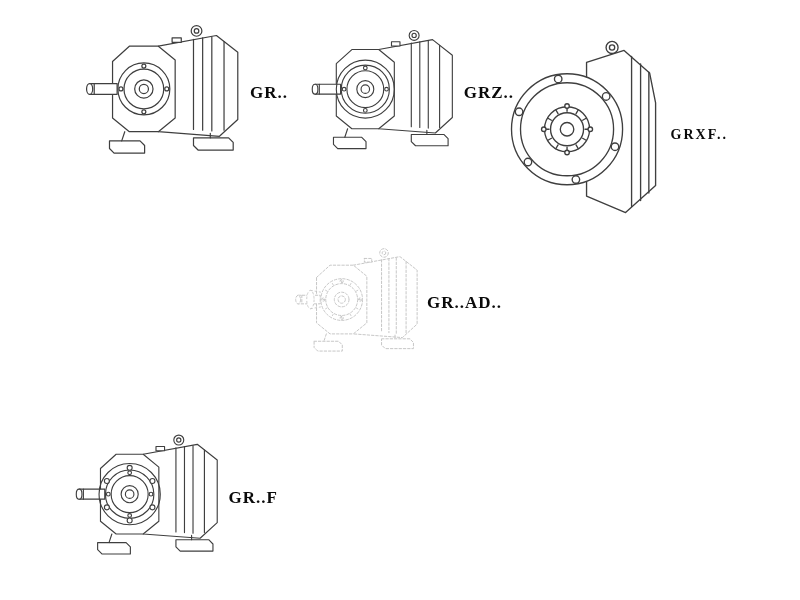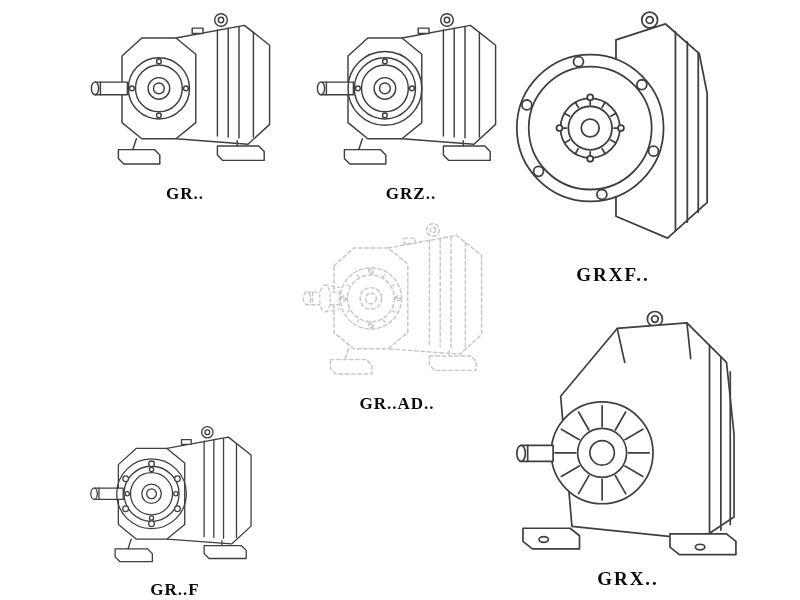--- a/index.html
+++ b/index.html
@@ -3,29 +3,29 @@
 <meta charset="utf-8">
 <style>
   *{margin:0;padding:0;box-sizing:border-box}
   html,body{width:800px;height:600px}
   body{
     background:var(--background,#ffffff);
     font-family:"Liberation Serif", serif;
     position:relative;overflow:hidden;
   }
   .stage{position:absolute;left:0;top:0;width:800px;height:600px}
-  .cell{position:absolute;display:flex;flex-direction:column;align-items:center}
+  .cell{position:absolute;display:flex;flex-direction:row;align-items:center}
   .draw{display:block;color:var(--line,#3f3f3f)}
   .faint-part{color:var(--faint-line,#c6c6c6);stroke-dasharray:4 3}
   .solid-part{color:var(--line,#3f3f3f)}
   .label{
     font-weight:bold;font-size:17px;line-height:1.1;
     color:var(--label,#0a0a0a);letter-spacing:1px;text-align:center;margin-top:3px;
   }
-  .label.big{font-size:19px;letter-spacing:2px}
+  .label.big{font-size:14px;letter-spacing:2px}
   .defs-holder{position:absolute;width:0;height:0;overflow:hidden}
 </style>
 </head>
 <body>
 
 <svg class="defs-holder" aria-hidden="true">
   <defs>
 
     <symbol id="gbA" viewBox="0 0 220 200">
       <g fill="#ffffff" stroke="currentColor" stroke-width="1.6" stroke-linejoin="round" stroke-linecap="round">
@@ -170,20 +170,14 @@
   </figure>
 
   <figure class="cell" style="left:72px;top:416px;width:206px">
     <svg class="draw" width="178" height="162" viewBox="0 0 220 200">
         <use href="#gbF"></use>
       </svg>
     <figcaption class="label">GR..F</figcaption>
   </figure>
 
 
-  <figure class="cell" style="left:498px;top:302px;width:260px">
-    <svg class="draw" width="245" height="264" viewBox="0 0 260 280">
-        <use href="#gbX"></use>
-      </svg>
-    <figcaption class="label big">GRX..</figcaption>
-  </figure>
 
 </div>
 
 </body></html>

